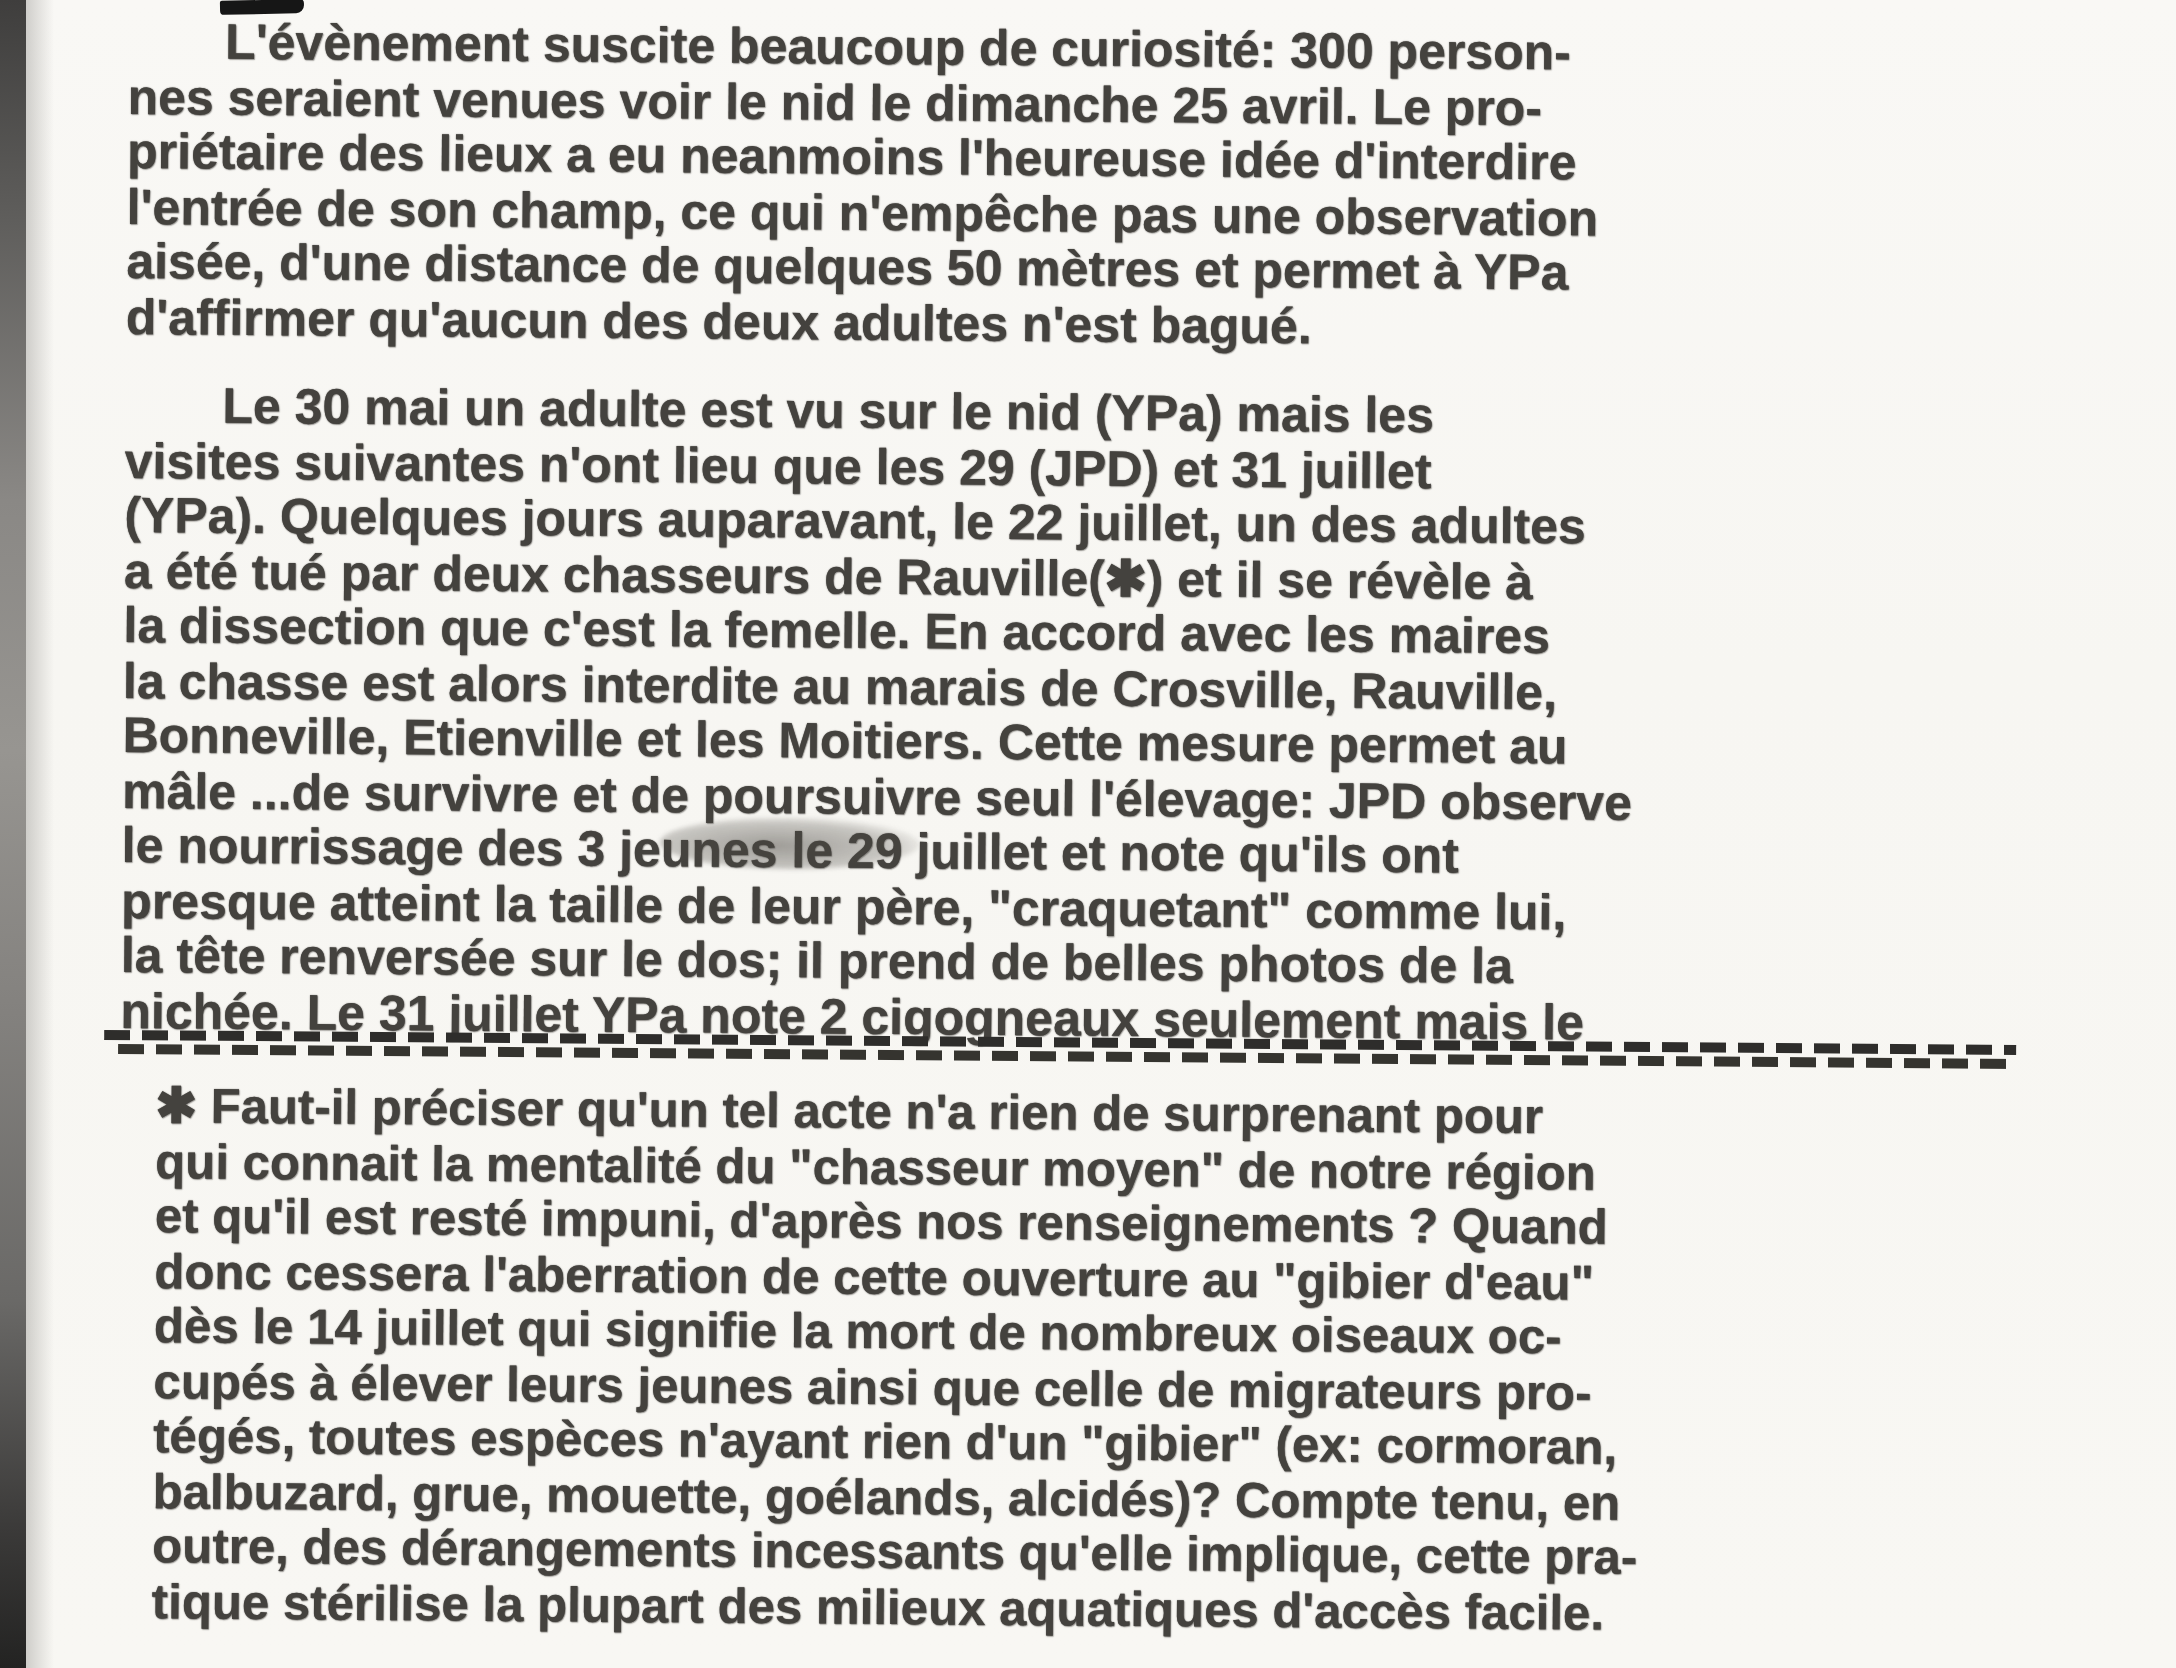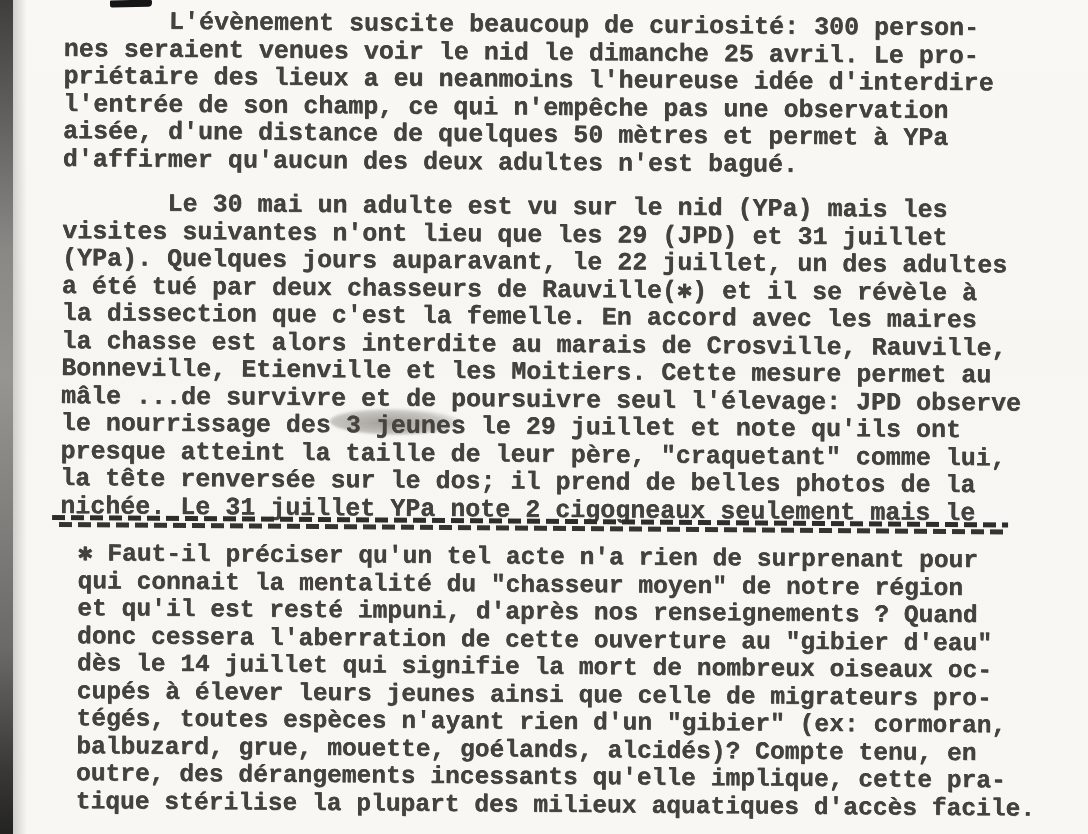--- a/index.html
+++ b/index.html
@@ -2,21 +2,21 @@
 <html lang="fr"><head>
 <meta charset="utf-8">
 <style>
   html, body { margin: 0; padding: 0; background: #e8e8e8; }
   .page {
     position: relative;
     width: 1088px;
     height: 834px;
     background: linear-gradient(180deg, #f9f8f5 0%, #f7f6f2 40%, #f8f7f3 100%);
     overflow: hidden;
-    font-family: Liberation Mono, monospace;
+    font-family: Liberation Sans, sans-serif;
   }
   
   .gutter {
     position: absolute; left: 0; top: 0; width: 13px; height: 834px;
     background: linear-gradient(180deg,
       #3f3e3d 0%, #5c5b59 12%, #8a8885 30%, #979591 45%,
       #84827f 60%, #6a6967 78%, #3a3938 92%, #232322 100%);
   }
   .gutter-fade {
     position: absolute; left: 13px; top: 0; width: 14px; height: 834px;

